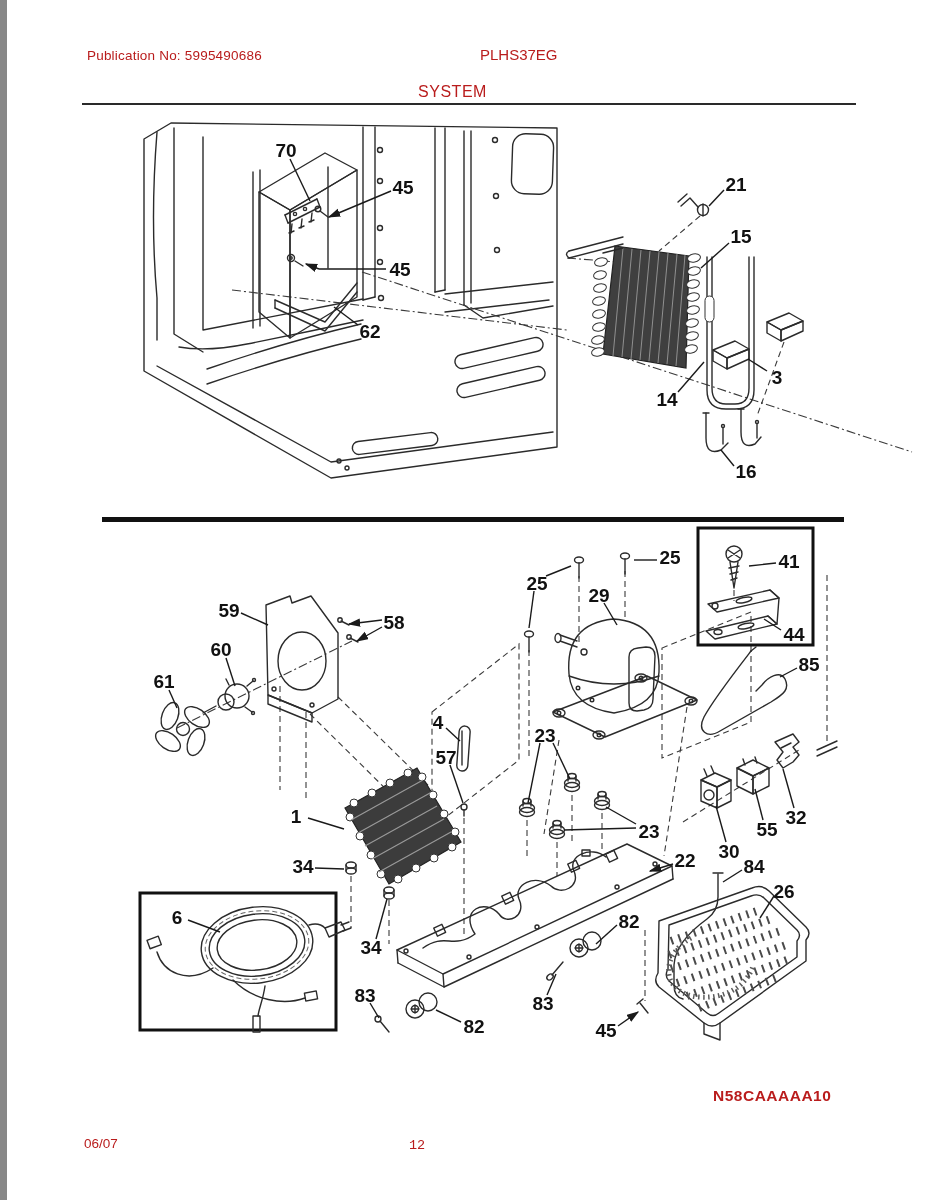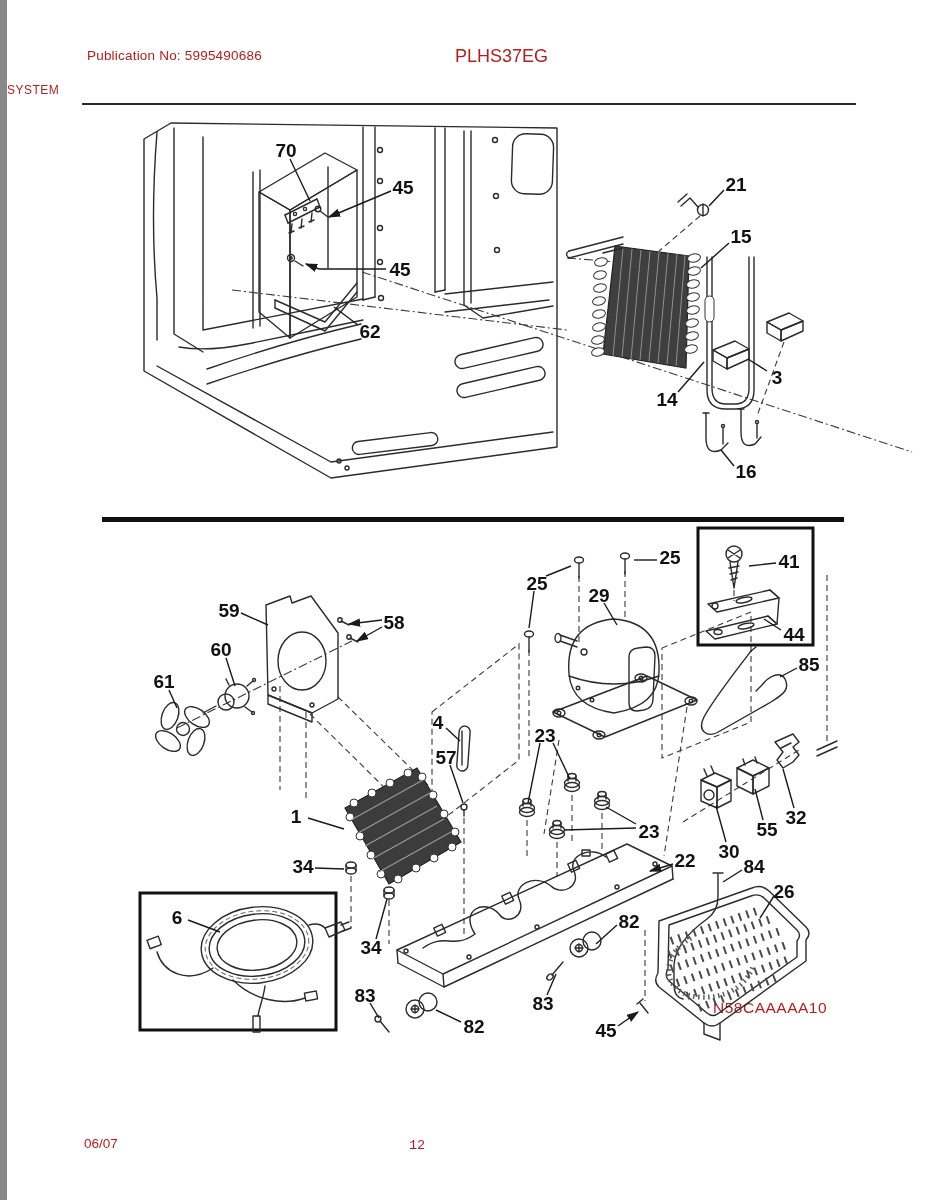--- a/index.html
+++ b/index.html
@@ -1,23 +1,23 @@
 <!DOCTYPE html>
 <html><head>
 <meta charset="utf-8">
 <style>
   html,body{margin:0;padding:0;background:#888;}
   .page{position:relative;width:927px;height:1200px;background:#ffffff;overflow:hidden;
         font-family:"Liberation Sans",sans-serif;color:#b91c1c;margin-left:7px;}
   .hdr-pub{position:absolute;left:80px;top:48px;font-size:13.5px;letter-spacing:.2px;}
-  .hdr-model{position:absolute;left:448px;top:46px;font-size:18px;}
-  .hdr-title{position:absolute;left:0;top:83px;width:891px;font-size:12px;letter-spacing:.5px;}
+  .hdr-model{position:absolute;left:473px;top:46px;font-size:15px;}
+  .hdr-title{position:absolute;left:0;top:83px;width:891px;text-align:center;font-size:16px;letter-spacing:.5px;}
   .hdr-rule{position:absolute;left:75px;top:103px;width:774px;height:2px;background:#2a2a2a;}
   .section-divider{position:absolute;left:95px;top:517px;width:742px;height:5px;background:#111;}
-  .diagram-code{position:absolute;left:706px;top:999px;font-size:15.5px;font-weight:normal;letter-spacing:.5px;text-align:right;}
+  .diagram-code{position:absolute;left:706px;top:1087px;font-size:15.5px;font-weight:bold;letter-spacing:.5px;text-align:right;}
   .ftr-left{position:absolute;left:77px;top:1136px;font-size:13.5px;}
   .ftr-page{position:absolute;left:402px;top:1138px;font-size:13.5px;font-family:Liberation Mono, monospace;}
   svg.art{position:absolute;left:0;top:0;}
   .callout{font-family:"Liberation Sans",sans-serif;font-weight:bold;font-size:19px;fill:#111;}
   .leader{stroke:#1a1a1a;stroke-width:1.4;fill:none;}
   .ln{stroke:#2b2b2b;fill:none;stroke-width:1.4;stroke-linejoin:round;stroke-linecap:round;}
   .dash{stroke:#3a3a3a;fill:none;stroke-width:1.1;stroke-dasharray:6 4;}
   .dashdot{stroke:#3a3a3a;fill:none;stroke-width:1.1;stroke-dasharray:9 3 2 3;}
 </style>
 </head>

